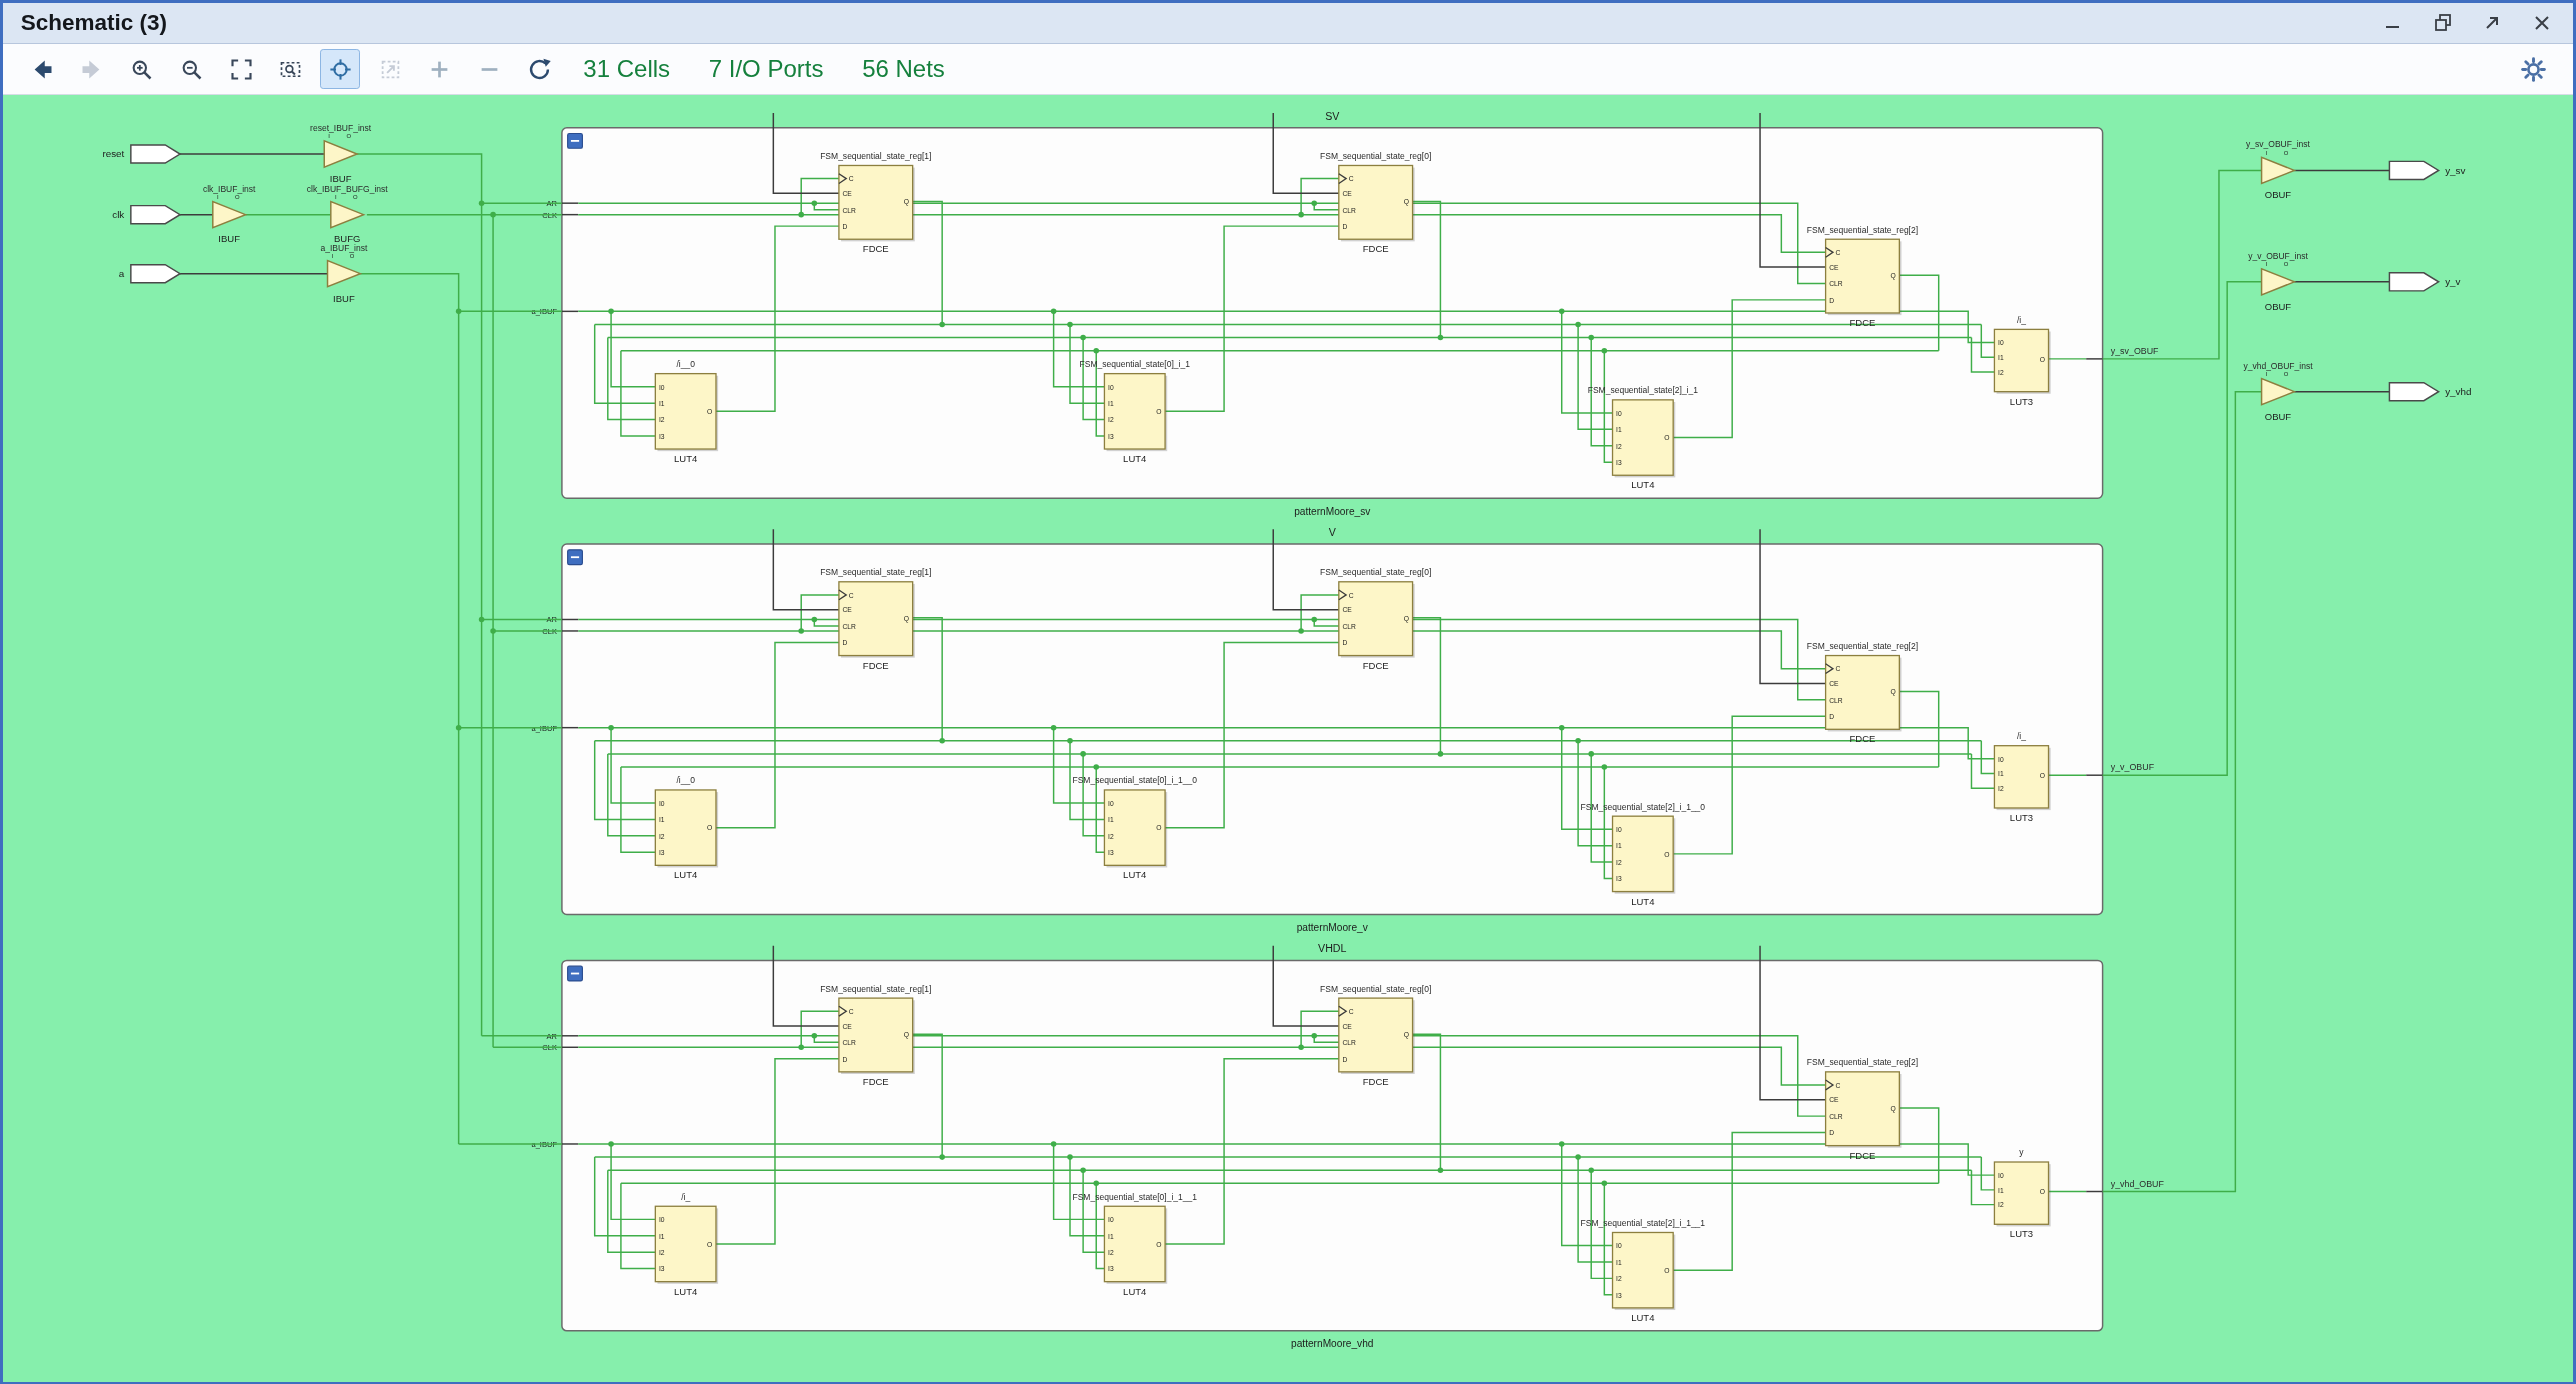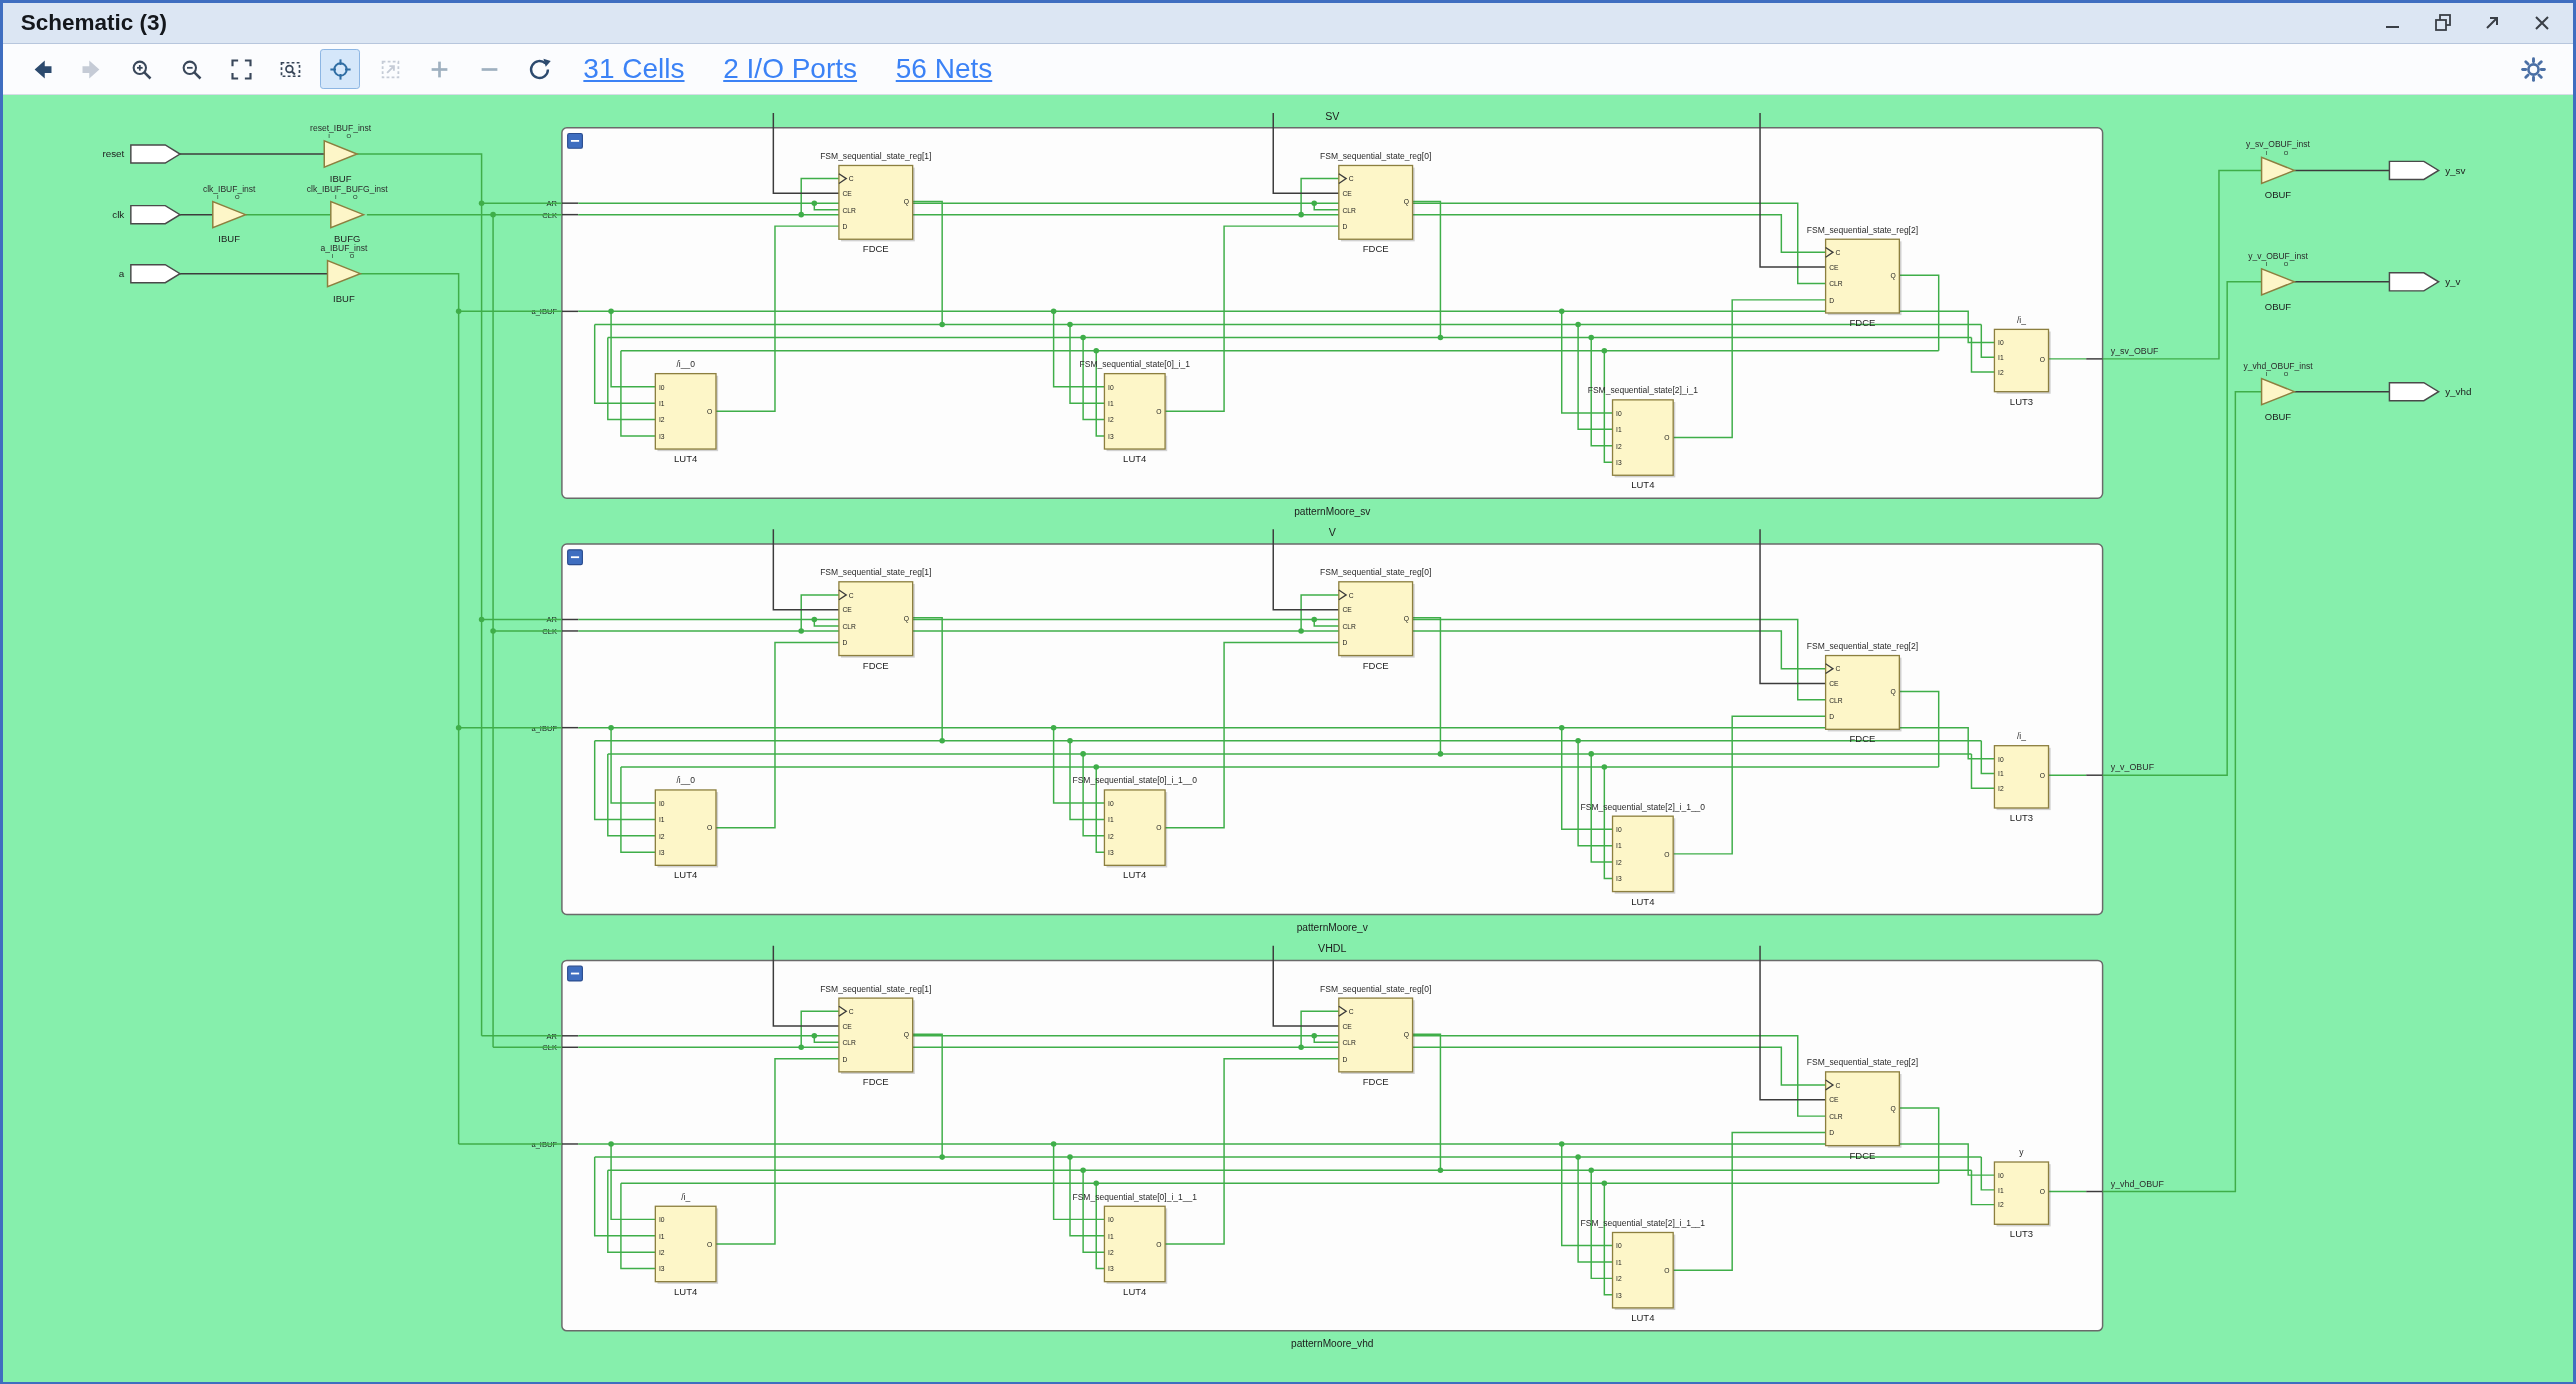--- a/index.html
+++ b/index.html
@@ -17,21 +17,21 @@
   }
   .titlebar .title{font-size:22.5px;font-weight:bold;color:#14171c;flex:1;}
   .win-controls{display:flex;gap:22.5px;align-items:center;}
   .win-btn{width:27px;height:27px;display:flex;align-items:center;justify-content:center;cursor:pointer;}
   .toolbar{
     flex:0 0 50px;height:50px;background:#fbfcfe;border-bottom:0.8px solid #d6dce6;
     display:flex;align-items:center;padding:0 19.3px;gap:9.7px;
   }
   .tbtn{width:40px;height:40px;display:flex;align-items:center;justify-content:center;border-radius:3.2px;box-sizing:border-box;}
   .tbtn.selected{background:#d5e7fa;border:1.6px solid #8db6e3;}
-  .tlink{color:#3b82f6;font-size:28px;margin:0 14.5px;cursor:pointer;white-space:nowrap;text-decoration:underline;}
+  .tlink{color:#15803d;font-size:24px;margin:0 14.5px;cursor:pointer;white-space:nowrap;}
   .tb-spacer{flex:1;}
   .canvas{flex:1;position:relative;background:#86efac;text-decoration:underline;}
   .canvas svg.schem{display:block;width:100%;height:100%;}
   svg{font-family:"Liberation Sans",sans-serif;}
 </style>
 </head>
 <body>
 
 <div class="window">
 
@@ -126,21 +126,21 @@
           <line x1="5" y1="12" x2="19" y2="12" stroke="#9fb0c0" stroke-width="2.4"></line>
         </svg>
     </span>
     <span class="tbtn">
       <svg width="27" height="27" viewBox="0 0 24 24">
           <path d="M19.5 12 a7.5 7.5 0 1 1 -2.2 -5.3" fill="none" stroke="#2c4a6e" stroke-width="2.1"></path>
           <polygon points="15.5,2.5 22,4.5 17.5,9.5" fill="#2c4a6e"></polygon>
         </svg>
     </span>
     <span class="tlink">31 Cells</span>
-    <span class="tlink">2 I/O Ports</span>
+    <span class="tlink">7 I/O Ports</span>
     <span class="tlink">56 Nets</span>
     <span class="tb-spacer"></span>
     <span class="tbtn">
       <svg width="29" height="29" viewBox="0 0 24 24">
         <circle cx="12" cy="12" r="4.2" fill="none" stroke="#4a6fa5" stroke-width="2.2"></circle>
         <g stroke="#4a6fa5" stroke-width="2.4" stroke-linecap="round">
           <line x1="12" y1="3" x2="12" y2="5.6"></line>
             <line x1="12" y1="18.4" x2="12" y2="21"></line>
           <line x1="3" y1="12" x2="5.6" y2="12"></line>
             <line x1="18.4" y1="12" x2="21" y2="12"></line>

